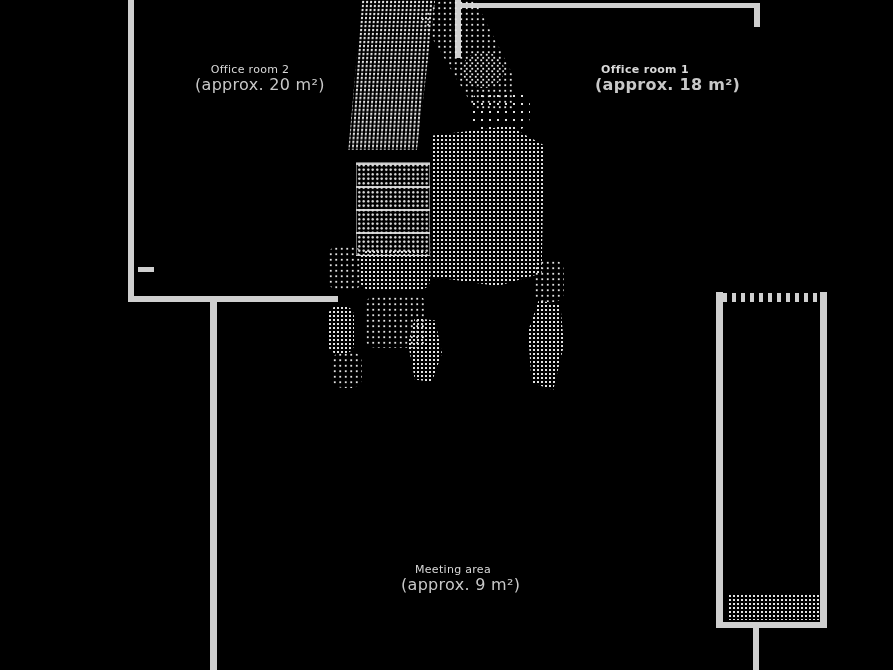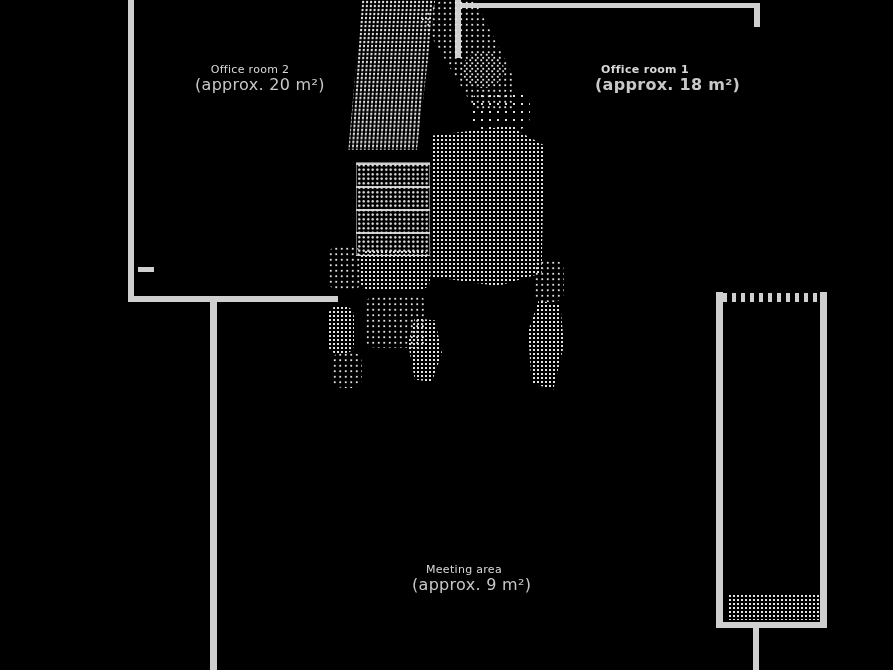--- a/index.html
+++ b/index.html
@@ -104,18 +104,18 @@
   <div class="room-label" style="left:195px;top:18px;width:110px;">
     <div class="l1">Office room 2</div>
     <div class="l2">(approx. 20 m²)</div>
   </div>
 
   <div class="room-label" style="left:595px;top:18px;width:100px;font-weight:bold;">
     <div class="l1">Office room 1</div>
     <div class="l2">(approx. 18 m²)</div>
   </div>
 
-  <div class="room-label" style="left:412px;top:518px;width:104px;">
+  <div class="room-label" style="left:401px;top:518px;width:104px;">
     <div class="l1">Meeting area</div>
     <div class="l2">(approx. 9 m²)</div>
   </div>
 
 </div>
 
 </body></html>

